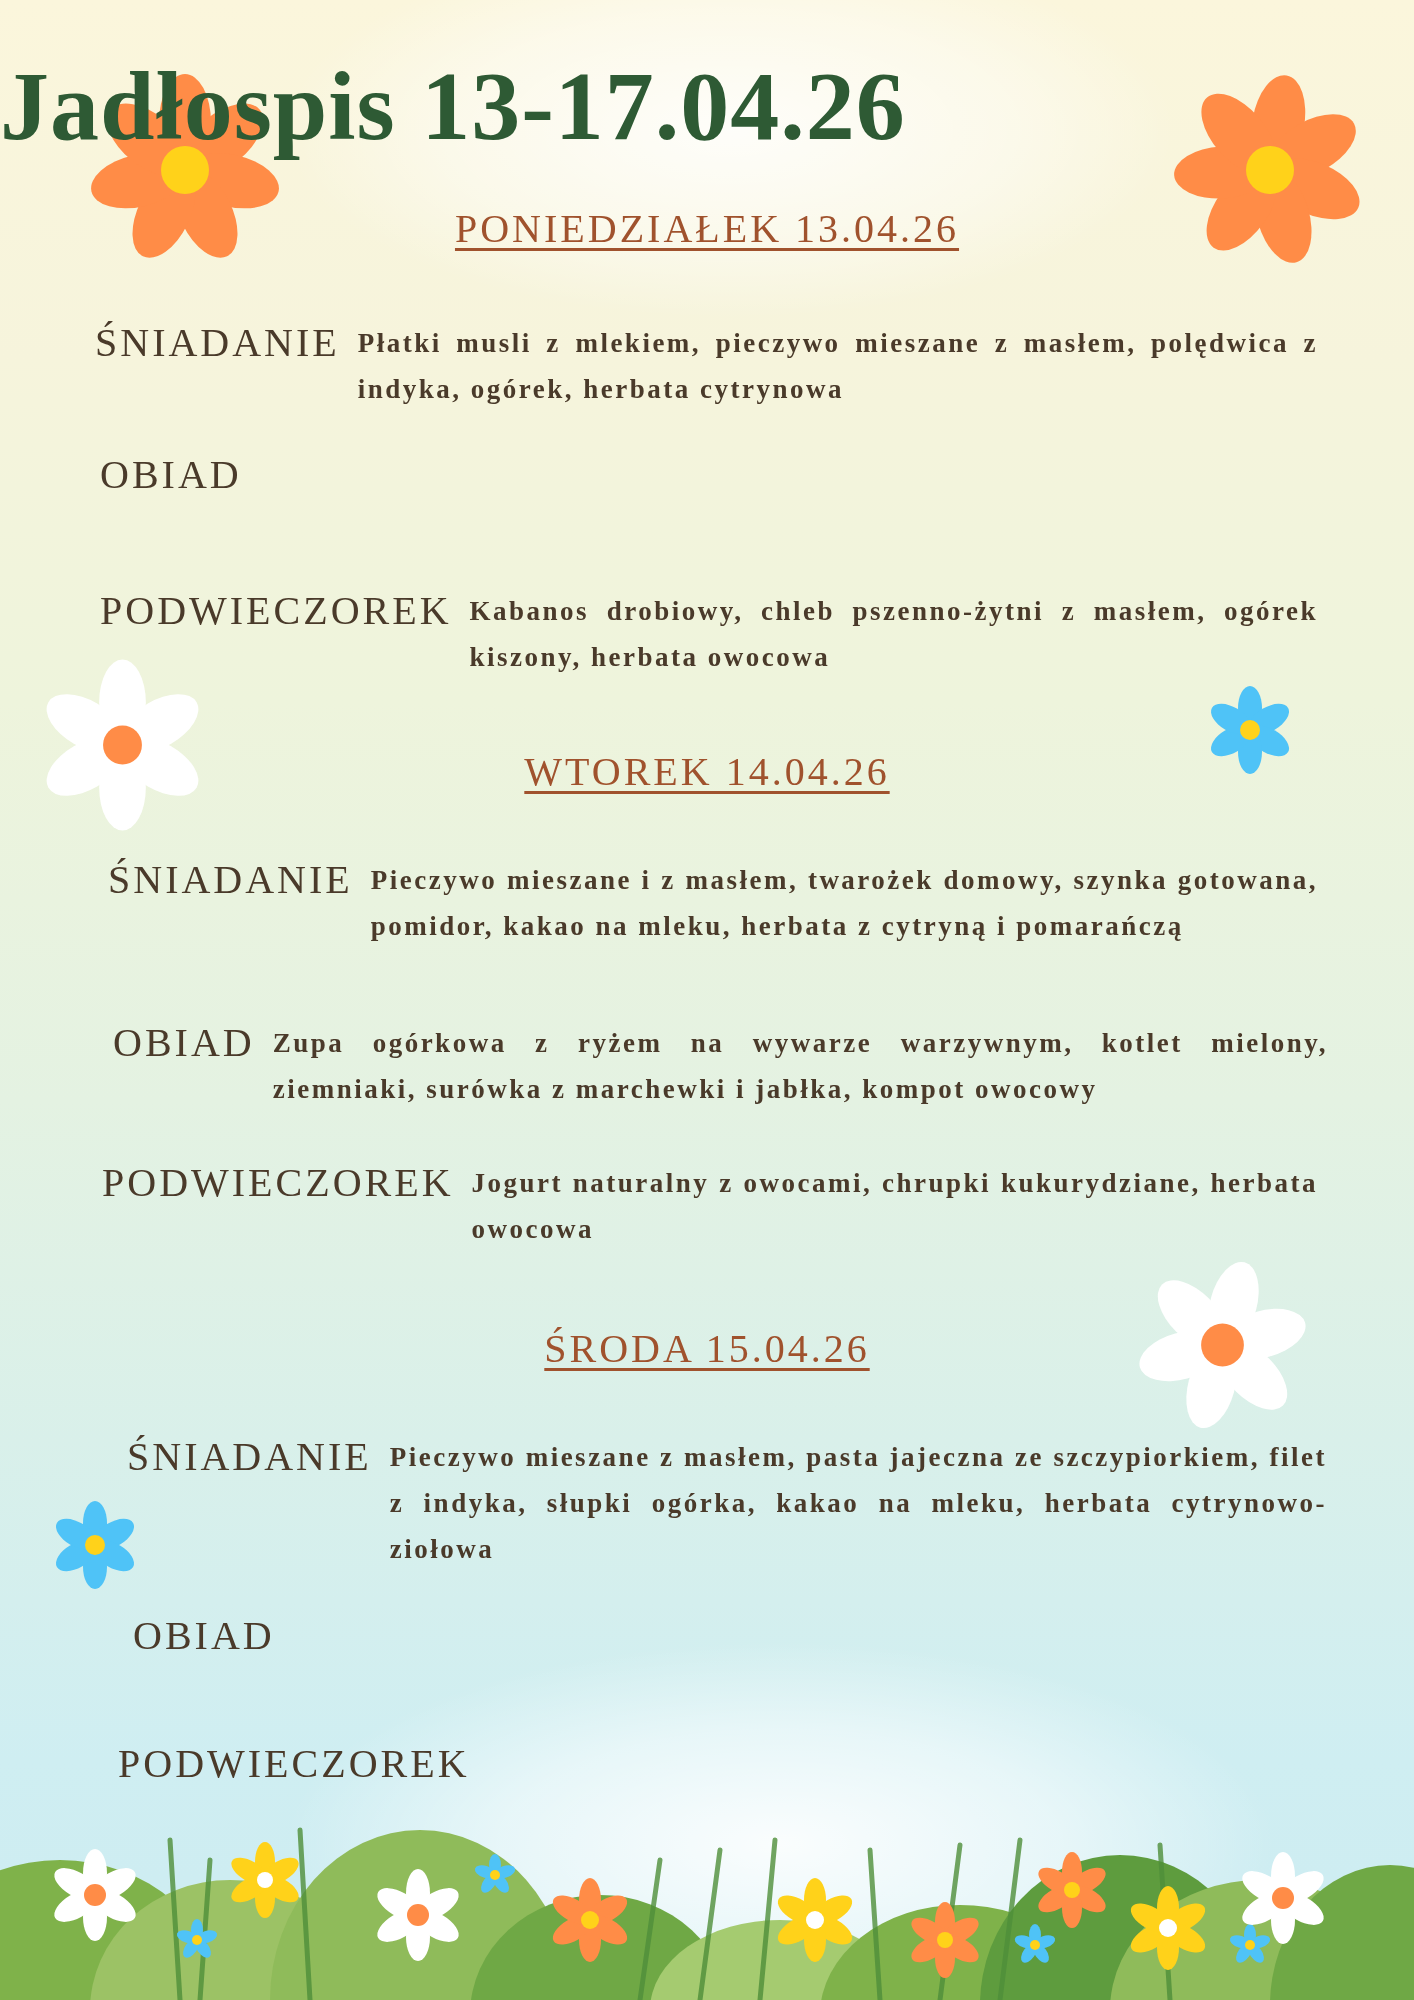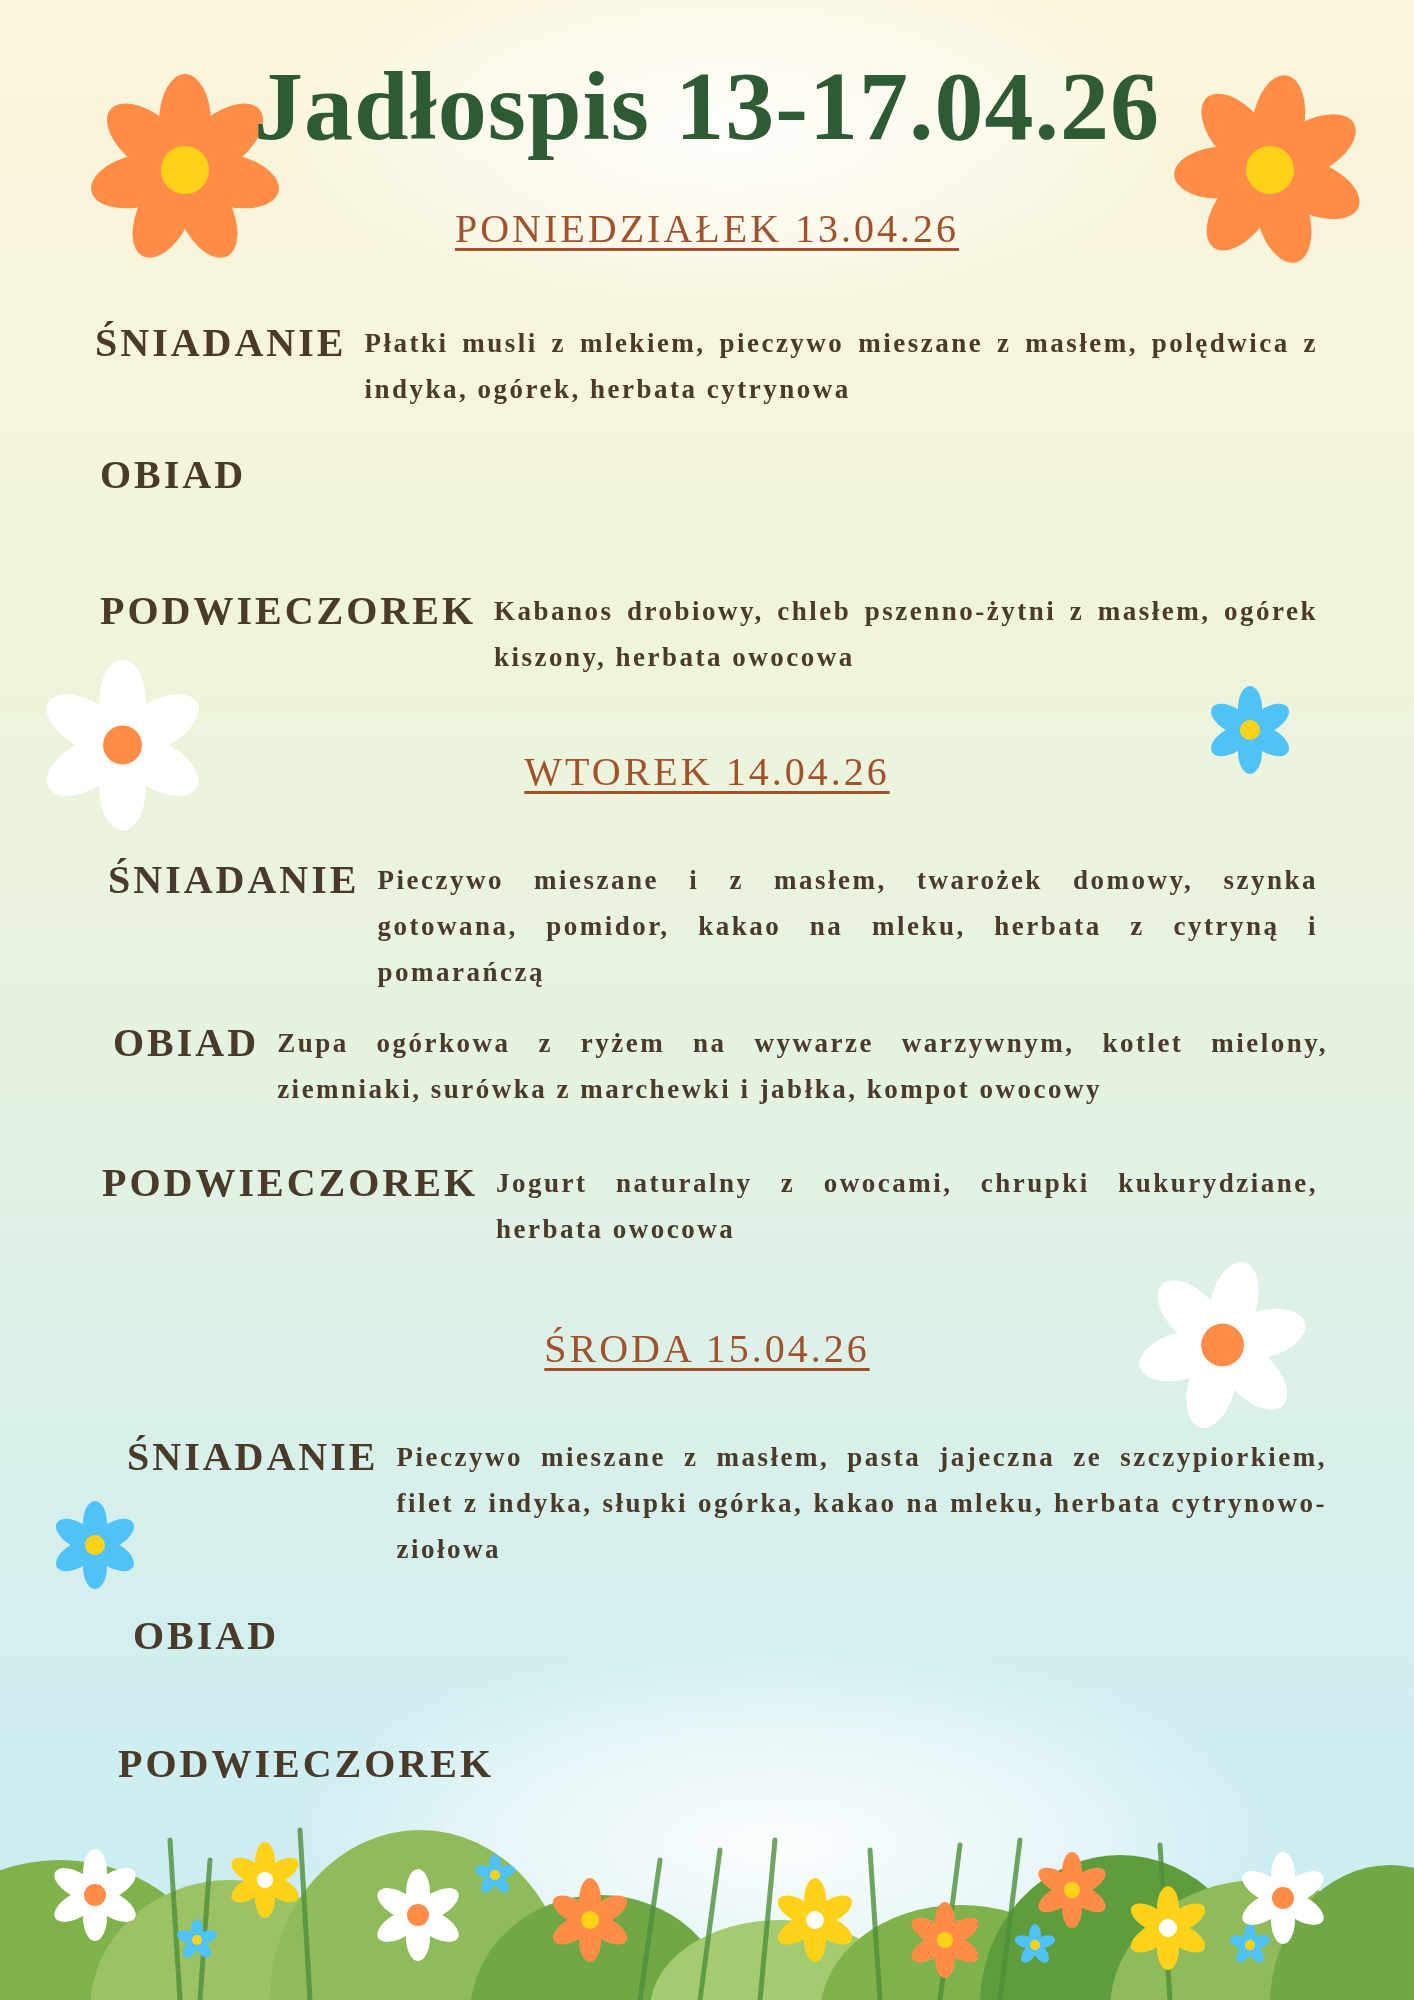--- a/index.html
+++ b/index.html
@@ -10,36 +10,36 @@
   }
   .glow-top {
     position: absolute; left: 280px; top: -60px; width: 900px; height: 380px;
     background: radial-gradient(ellipse at center, rgba(255,255,255,0.85) 0%, rgba(255,255,255,0.4) 45%, rgba(255,255,255,0) 70%);
   }
   .cloud {
     position: absolute; left: 280px; top: 1640px; width: 1000px; height: 340px;
     background: radial-gradient(ellipse at 50% 60%, rgba(255,255,255,0.9) 0%, rgba(255,255,255,0.5) 40%, rgba(255,255,255,0) 70%);
   }
   .title {
-    position: absolute; left: 0; right: 0; top: 50px; text-align: center;
+    position: absolute; left: 0; right: 0; top: 50px; text-align: left;
     color: #2e5a34; font-size: 98px; font-weight: bold;
     font-family: "Liberation Serif", "DejaVu Serif", serif; letter-spacing: 1px;
   }
   .day-heading {
     position: absolute; left: 0; right: 0; text-align: center;
     color: #a0522d; font-size: 40px; letter-spacing: 3px;
     text-decoration: underline; text-decoration-thickness: 3px; text-underline-offset: 6px;
     font-family: "Liberation Serif", "DejaVu Serif", serif;
   }
   .meal {
     position: absolute; display: flex; align-items: flex-start;
   }
   .meal-label {
     color: #4a3a2a; font-size: 40px; letter-spacing: 3px; white-space: nowrap;
-    font-family: "Liberation Serif", "DejaVu Serif", serif; font-weight: bold;
+    font-family: "Liberation Serif", "DejaVu Serif", serif; font-weight: normal;
     padding-right: 18px; line-height: 46px;
   }
   .meal-text {
     color: #4a3a2a; font-size: 27px; letter-spacing: 2.5px; line-height: 46px;
     text-align: justify; font-family: "Liberation Serif", "DejaVu Serif", serif; font-weight: bold;
   }
   .flower { position: absolute; }
   .meadow { position: absolute; left: 0; bottom: 0; width: 1414px; height: 200px; }
 </style>
 </head>

